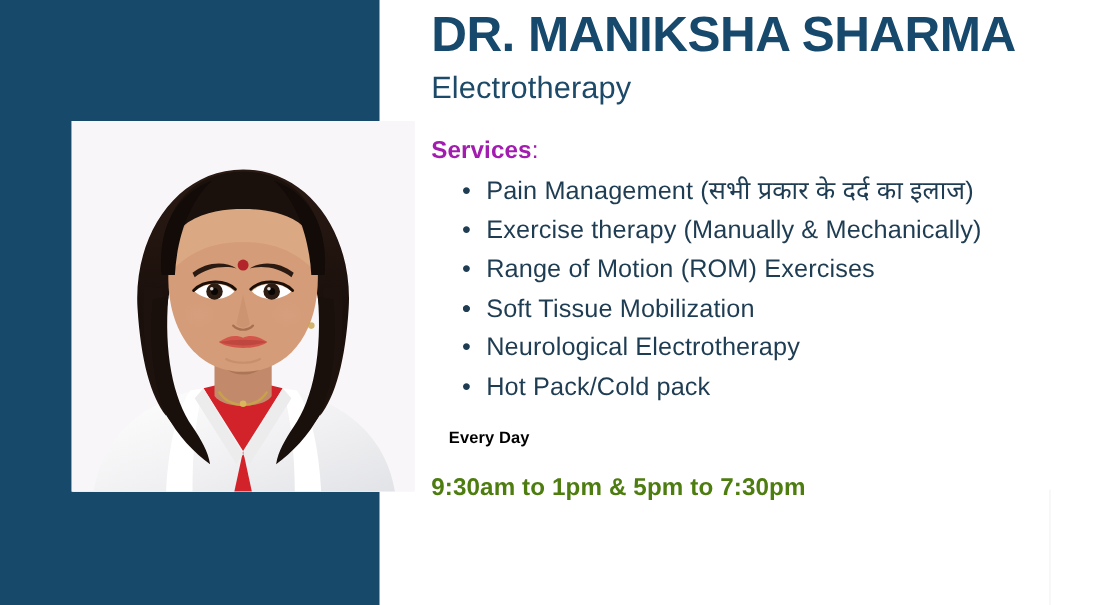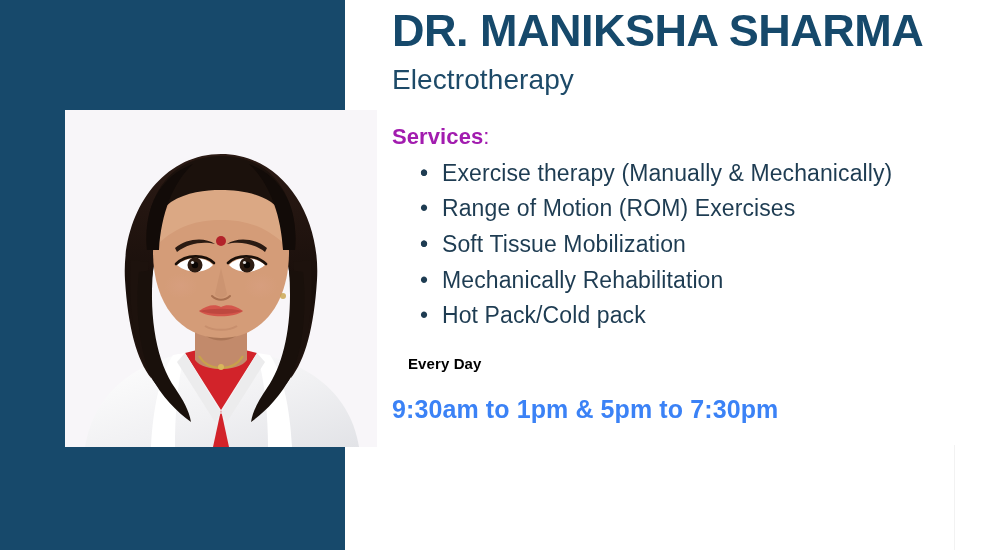--- a/index.html
+++ b/index.html
@@ -130,23 +130,23 @@
   .hours-day {
     margin: 16px;
     font-size: 15px;
     font-weight: 700;
     color: #000000;
     letter-spacing: 0.1px;
   }
   .hours-time {
     margin: 0;
     padding-top: 7px;
-    font-size: 25px;
+    font-size: 22px;
     font-weight: 700;
-    color: #3b82f6;
+    color: #4d7c0f;
     letter-spacing: 0.1px;
   }
 
   
   .edge-rule {
     position: absolute;
     left: 954px;
     top: 445px;
     width: 1px;
     height: 105px;
@@ -255,39 +255,40 @@
 
     <p class="role">Electrotherapy</p>
 
     <p class="services-heading">
       <span class="lbl">Services</span><span class="colon">:</span>
     </p>
 
     <ul class="services-list">
       <li>
         <span class="bullet">•</span>
+        <span>Pain Management (सभी प्रकार के दर्द का इलाज)</span>
       </li>
       <li>
         <span class="bullet">•</span>
         <span>Exercise therapy (Manually &amp; Mechanically)</span>
       </li>
       <li>
         <span class="bullet">•</span>
         <span>Range of Motion (ROM) Exercises</span>
       </li>
       <li>
         <span class="bullet">•</span>
       </li>
       <li>
         <span class="bullet">•</span>
         <span>Soft Tissue Mobilization</span>
       </li>
       <li>
         <span class="bullet">•</span>
-        <span>Mechanically Rehabilitation</span>
+        <span>Neurological Electrotherapy</span>
       </li>
       <li>
         <span class="bullet">•</span>
         <span>Hot Pack/Cold pack</span>
       </li>
     </ul>
 
     <div class="hours">
       <p class="hours-day">Every Day</p>
       <p class="hours-time">9:30am to 1pm &amp; 5pm to 7:30pm</p>

